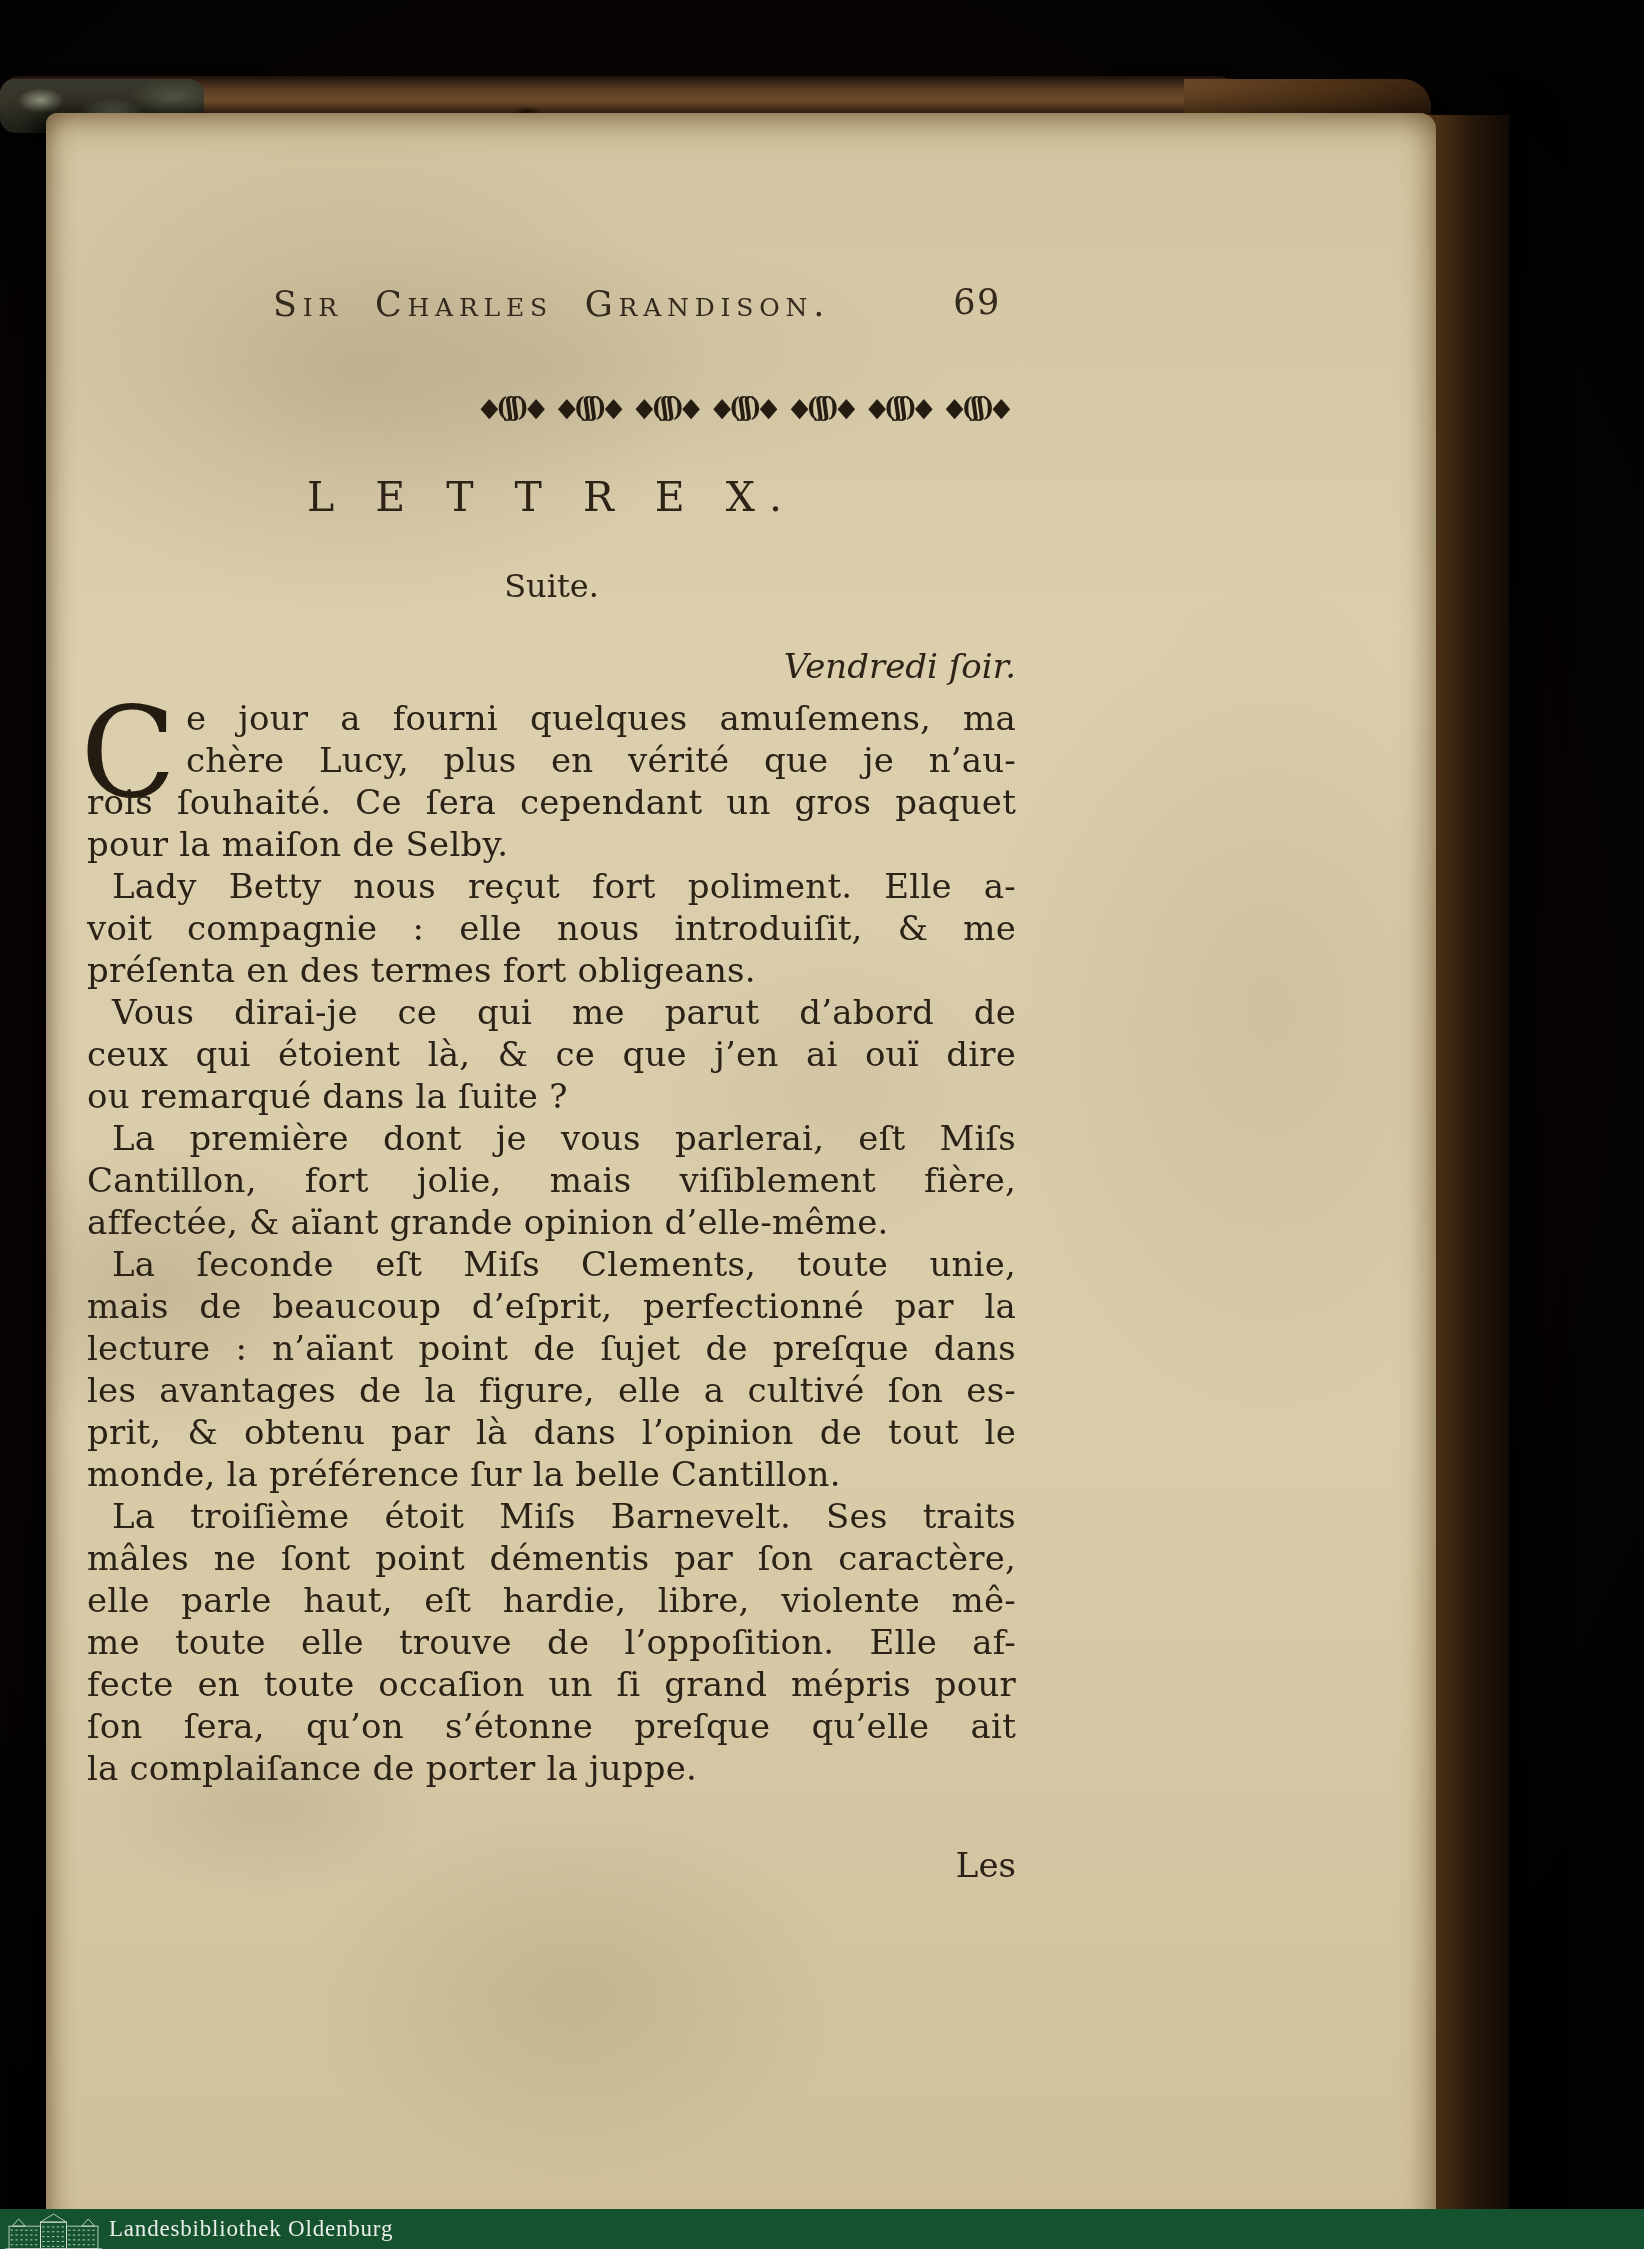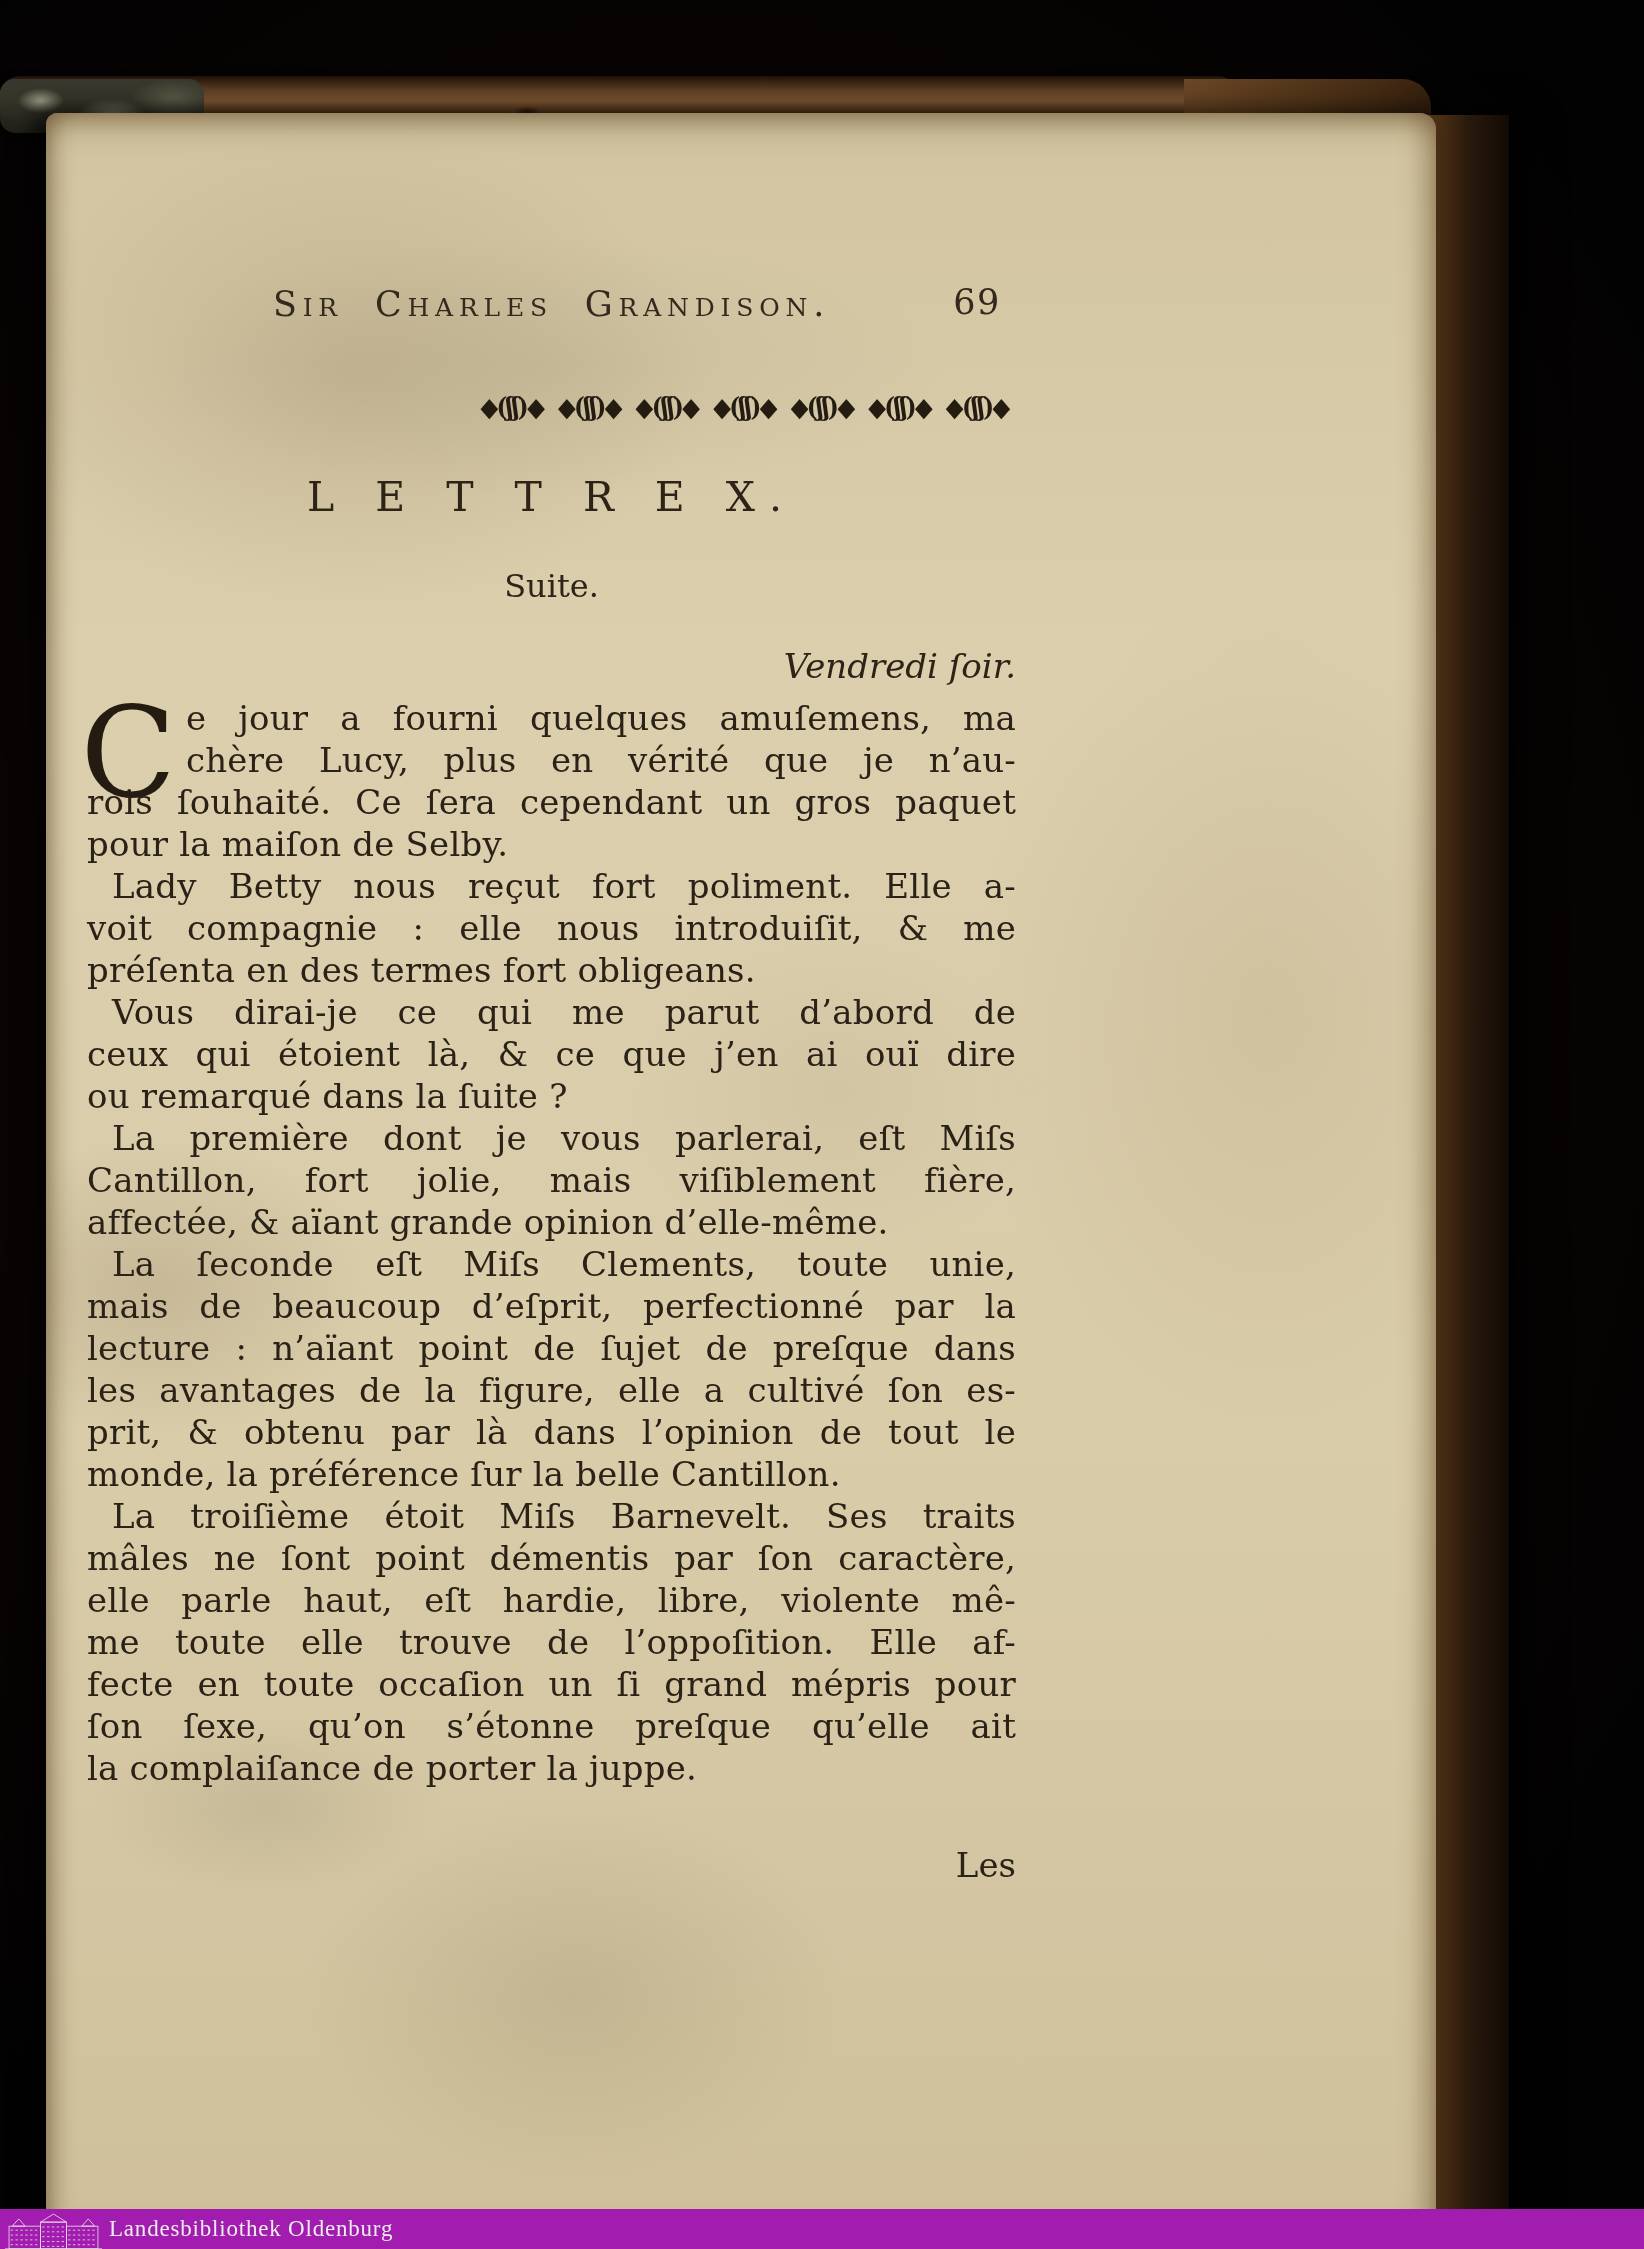--- a/index.html
+++ b/index.html
@@ -82,21 +82,21 @@
   .bodytext{position:absolute;left:0;top:584px;width:929px;font-size:34px;line-height:42px;
     letter-spacing:0.2px;color:#2b2217;}
   .bodyline{text-align:justify;text-align-last:justify;white-space:normal;}
   .bodyline.lastline{text-align-last:left;}
   .bodyline.p-indent{text-indent:25px;}
   .bodyline.dc-clear{padding-left:99px;}
   .dropcap{position:absolute;left:-6.6px;top:577px;font-size:125px;line-height:1;color:#241c10;}
   .catchword{position:absolute;left:0;top:1732px;width:929px;text-align:right;font-size:34px;color:#2b2217;}
   
   .footer-bar{
-    position:absolute;left:0;top:2209px;width:1645px;height:41px;background:#a21caf;
+    position:absolute;left:0;top:2209px;width:1645px;height:41px;background:#14532d;
     display:flex;align-items:center;
   }
   .footer-bar .lib-icon{position:absolute;left:5px;top:3.3px;}
   .footer-label{
     position:absolute;left:109px;top:7.4px;font-size:23px;color:#eceded;
     font-family:"Liberation Serif","DejaVu Serif",serif;letter-spacing:0.8px;
   }
 </style>
 </head>
 <body>
@@ -144,21 +144,21 @@
         <div class="bodyline">mais de beaucoup d’eſprit, perfectionné par la</div>
         <div class="bodyline">lecture : n’aïant point de ſujet de preſque dans</div>
         <div class="bodyline">les avantages de la figure, elle a cultivé ſon es-</div>
         <div class="bodyline">prit, &amp; obtenu par là dans l’opinion de tout le</div>
         <div class="bodyline lastline">monde, la préférence ſur la belle Cantillon.</div>
         <div class="bodyline p-indent">La troiſième étoit Miſs Barnevelt.  Ses traits</div>
         <div class="bodyline">mâles ne ſont point démentis par ſon caractère,</div>
         <div class="bodyline">elle parle haut, eſt hardie, libre, violente mê-</div>
         <div class="bodyline">me toute elle trouve de l’oppoſition.  Elle af-</div>
         <div class="bodyline">fecte en toute occaſion un ſi grand mépris pour</div>
-        <div class="bodyline">ſon ſexe, qu’on s’étonne preſque qu’elle ait</div>
+        <div class="bodyline">ſon ſera, qu’on s’étonne preſque qu’elle ait</div>
         <div class="bodyline lastline">la complaiſance de porter la juppe.</div>
       </div>
 
     <div class="catchword">Les</div>
   </div>
 </div>
 
 <div class="footer-bar">
   <svg class="lib-icon" width="97" height="38" viewBox="0 0 120 46">
     <g stroke="#f2f2f0" stroke-width="1" fill="none" opacity="0.92">

